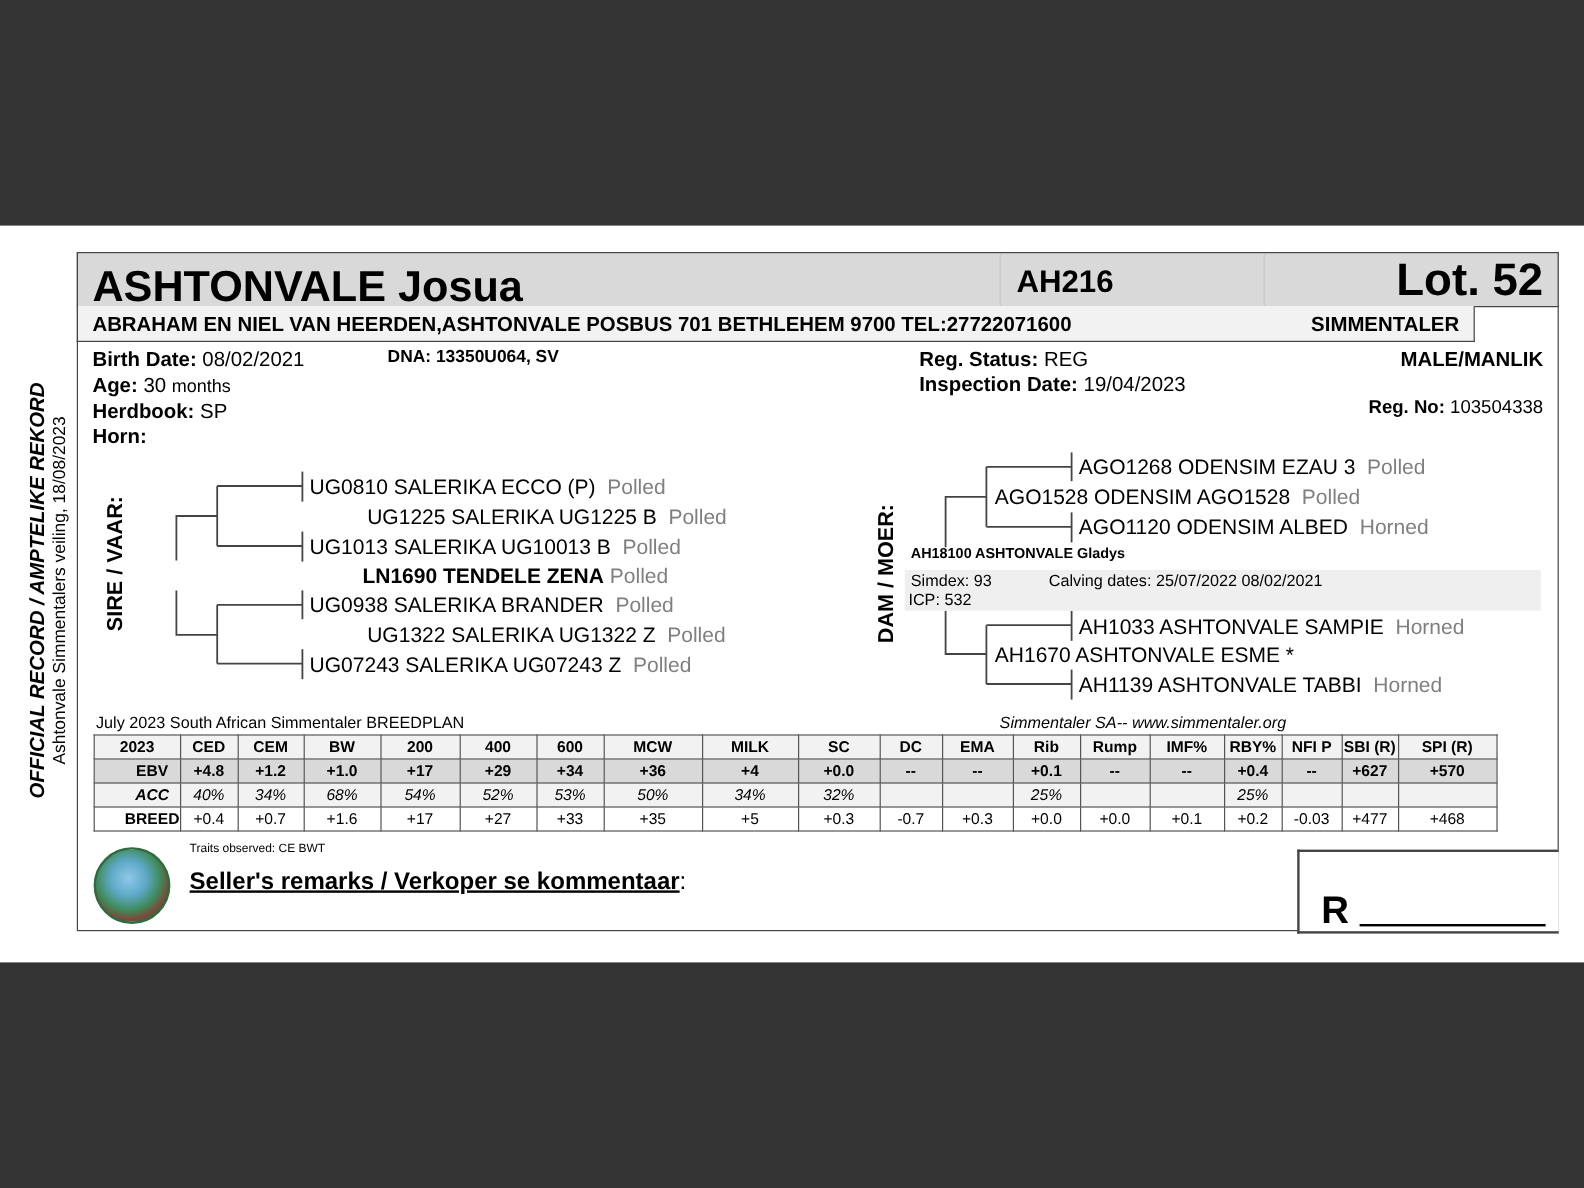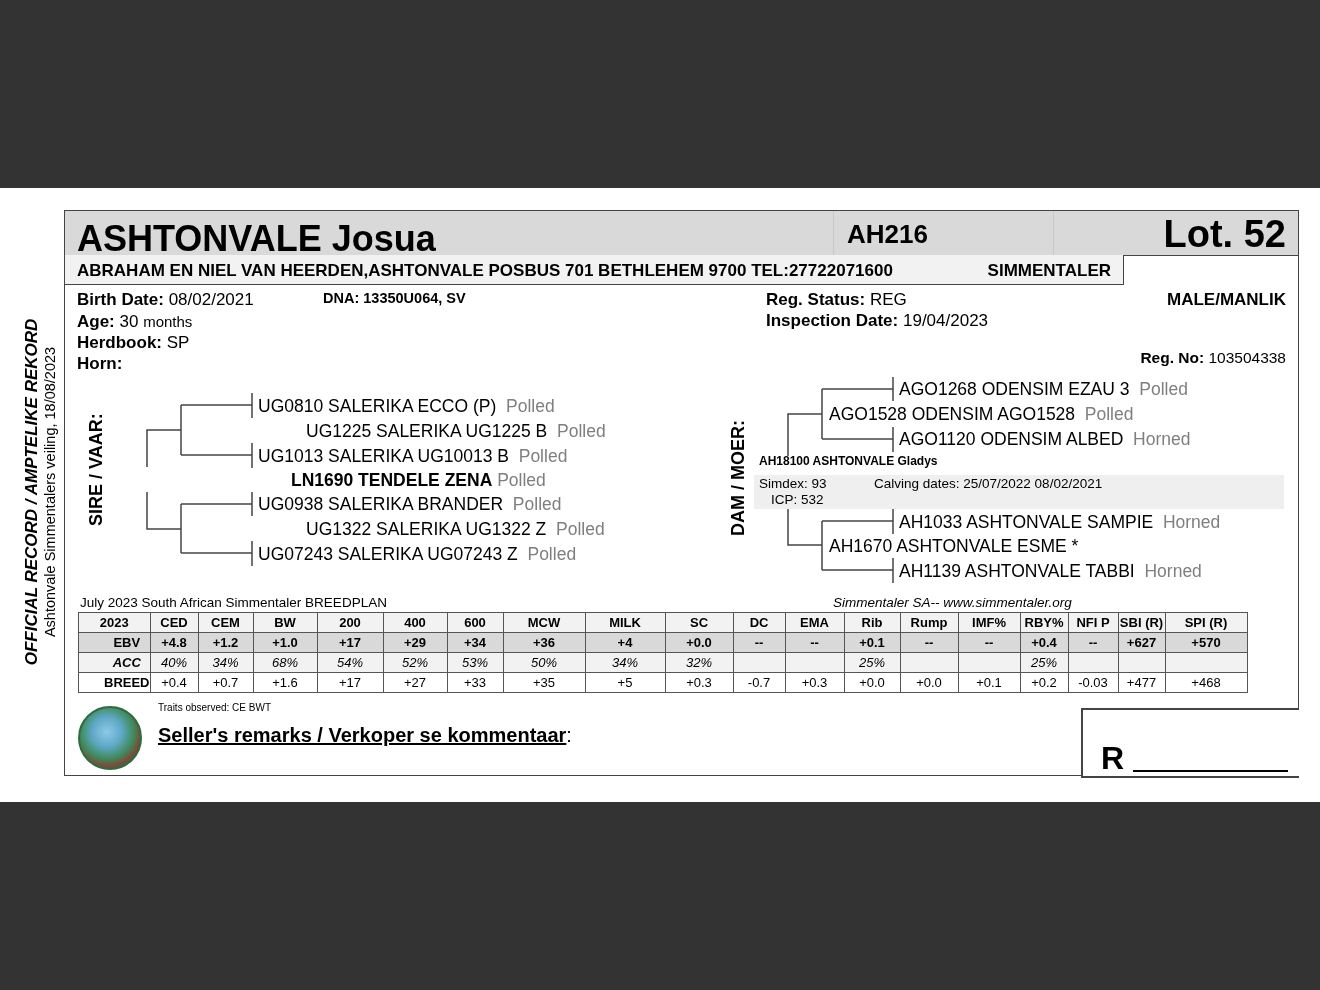--- a/index.html
+++ b/index.html
@@ -9,21 +9,21 @@
   .abs { position:absolute; white-space:nowrap; }
 
   
   .frame { position:absolute; left:64px; top:210px; width:1235px; height:566px; border:1px solid #444; box-sizing:border-box; }
   .hdr1 { position:absolute; left:64px; top:210px; width:1235px; height:46px; background:#d9d9d9; border:1px solid #444; box-sizing:border-box; }
   .hdr1 .div1 { position:absolute; left:768px; top:0; width:1px; height:44px; background:#c8c8c8; }
   .hdr1 .div2 { position:absolute; left:988px; top:0; width:1px; height:44px; background:#c8c8c8; }
   .name { left:12px; top:7px; font-size:36px; font-weight:bold; }
   .code { left:782px; top:8px; font-size:26px; font-weight:bold; }
   .lot { right:12px; top:2px; font-size:38px; font-weight:bold; }
-  .hdr2 { position:absolute; left:64px; top:255px; width:1060px; height:30px; background:#f2f2f2; border:1px solid #444; border-top:none; box-sizing:border-box; }
+  .hdr2 { position:absolute; left:64px; top:255px; width:1165px; height:30px; background:#f2f2f2; border:1px solid #444; border-top:none; box-sizing:border-box; }
   .owner { left:12px; top:6px; font-size:17px; font-weight:bold; }
   .breed-name { right:12px; top:6px; font-size:17px; font-weight:bold; }
 
   .info { font-size:17px; }
   .info b { font-weight:bold; }
   .small { font-size:15px; }
 
   
   .ped { font-size:17.5px; }
   .grey { color:#7f7f7f; }
@@ -82,21 +82,21 @@
 
 <div class="abs info" style="left:77px; top:290px;"><b>Birth Date:</b> <span>08/02/2021</span></div>
 <div class="abs" style="left:323px; top:290px; font-size:14.5px; font-weight:bold;">DNA: 13350U064, SV</div>
 <div class="abs info" style="left:77px; top:312px;"><b>Age:</b> <span>30</span> <span class="small">months</span></div>
 <div class="abs info" style="left:77px; top:333px;"><b>Herdbook:</b> <span>SP</span></div>
 <div class="abs info" style="left:77px; top:354px;"><b>Horn:</b> <span></span></div>
 
 <div class="abs info" style="left:766px; top:290px;"><b>Reg. Status:</b> <span>REG</span></div>
 <div class="abs info" style="left:766px; top:311px;"><b>Inspection Date:</b> <span>19/04/2023</span></div>
 <div class="abs" style="right:34px; top:290px; font-size:17px; font-weight:bold;">MALE/MANLIK</div>
-<div class="abs" style="right:34px; top:349px; font-size:15.5px;"><b>Reg. No:</b> <span>103504338</span></div>
+<div class="abs" style="right:34px; top:331px; font-size:15.5px;"><b>Reg. No:</b> <span>103504338</span></div>
 
 <svg class="lines" width="1320" height="990">
   <g stroke="#444" stroke-width="1.5" fill="none">
 
     <polyline points="147,467 147,430 181,430"></polyline>
     <polyline points="181,405 181,455"></polyline>
     <polyline points="181,405 252,405"></polyline>
     <polyline points="181,455 252,455"></polyline>
     <line x1="252" y1="393" x2="252" y2="418"></line>
     <line x1="252" y1="443" x2="252" y2="468"></line>
@@ -120,35 +120,35 @@
     <line x1="893" y1="509" x2="893" y2="534"></line>
     <line x1="893" y1="558" x2="893" y2="583"></line>
   </g>
 </svg>
 
 <div class="abs" style="left:52px; top:470px; width:90px; height:22px; font-weight:bold; font-size:18px; text-align:center; transform:rotate(-90deg);">SIRE / VAAR:</div>
 
 <div class="abs ped" style="left:258px; top:396px;"><span>UG0810 SALERIKA ECCO (P)</span>&nbsp; <span class="grey">Polled</span></div>
 <div class="abs ped" style="left:306px; top:421px;"><span>UG1225 SALERIKA UG1225 B</span>&nbsp; <span class="grey">Polled</span></div>
 <div class="abs ped" style="left:258px; top:446px;"><span>UG1013 SALERIKA UG10013 B</span>&nbsp; <span class="grey">Polled</span></div>
-<div class="abs ped" style="left:291px; top:470px;text-align:right;"><b>LN1690 TENDELE ZENA</b> <span class="grey">Polled</span></div>
+<div class="abs ped" style="left:302px; top:470px;text-align:right;"><b>LN1690 TENDELE ZENA</b> <span class="grey">Polled</span></div>
 <div class="abs ped" style="left:258px; top:494px;"><span>UG0938 SALERIKA BRANDER</span>&nbsp; <span class="grey">Polled</span></div>
 <div class="abs ped" style="left:306px; top:519px;"><span>UG1322 SALERIKA UG1322 Z</span>&nbsp; <span class="grey">Polled</span></div>
 <div class="abs ped" style="left:258px; top:544px;"><span>UG07243 SALERIKA UG07243 Z</span>&nbsp; <span class="grey">Polled</span></div>
 
 <div class="abs" style="left:684px; top:470px; width:110px; height:22px; font-weight:bold; font-size:18px; text-align:center; transform:rotate(-90deg);">DAM / MOER:</div>
 
 <div class="abs ped" style="left:899px; top:379px;"><span>AGO1268 ODENSIM EZAU 3</span>&nbsp; <span class="grey">Polled</span></div>
 <div class="abs ped" style="left:829px; top:404px;"><span>AGO1528 ODENSIM AGO1528</span>&nbsp; <span class="grey">Polled</span></div>
 <div class="abs ped" style="left:899px; top:429px;"><span>AGO1120 ODENSIM ALBED</span>&nbsp; <span class="grey">Horned</span></div>
 <div class="abs" style="left:759px; top:454px; font-size:12px; font-weight:bold;">AH18100 ASHTONVALE Gladys</div>
 
 <div class="dam-box">
   <span class="abs t" style="left:5px; top:1px;">Simdex: 93</span>
-  <span class="abs t" style="left:17px; top:17px;">ICP: 532</span>
+  <span class="abs t" style="left:3px; top:17px;">ICP: 532</span>
   <span class="abs t" style="left:120px; top:1px;">Calving dates: 25/07/2022  08/02/2021</span>
 </div>
 
 <div class="abs ped" style="left:899px; top:512px;"><span>AH1033 ASHTONVALE SAMPIE</span>&nbsp; <span class="grey">Horned</span></div>
 <div class="abs ped" style="left:829px; top:536px;">AH1670 ASHTONVALE ESME *</div>
 <div class="abs ped" style="left:899px; top:561px;"><span>AH1139 ASHTONVALE TABBI</span>&nbsp; <span class="grey">Horned</span></div>
 
 <div class="abs bp-title">July 2023 South African Simmentaler BREEDPLAN</div>
 <div class="abs bp-site">Simmentaler SA-- www.simmentaler.org</div>
 

